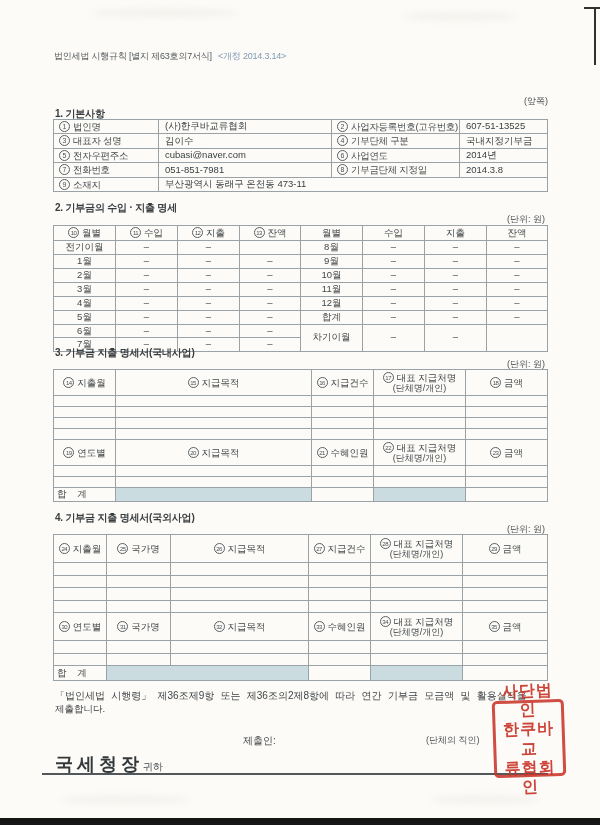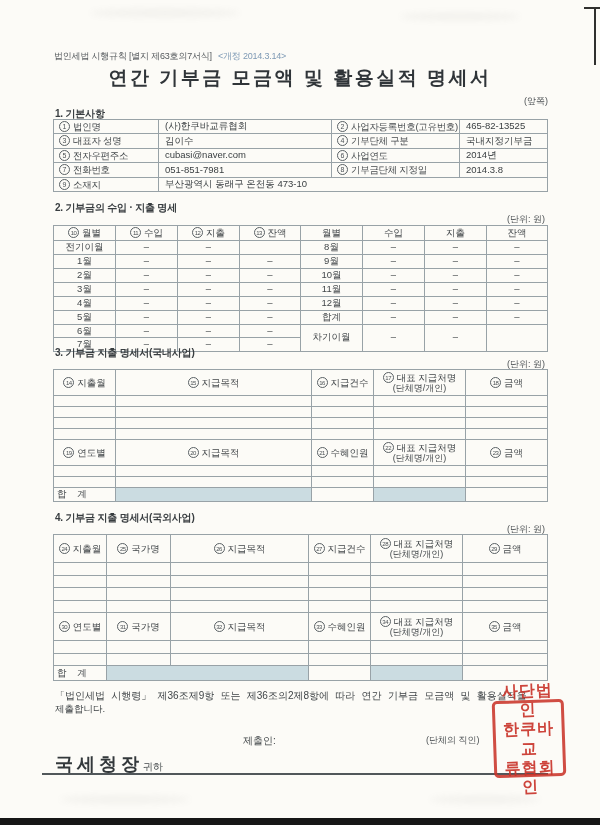--- a/index.html
+++ b/index.html
@@ -81,37 +81,36 @@
   .smudge { background:#8a8a84; opacity:0.07; border-radius:50%; filter:blur(3px); }
 </style>
 </head>
 <body>
 
 <div class="page">
 
   <div class="abs meta">
     <span>법인세법 시행규칙 [별지 제63호의7서식]</span><span class="rev">&lt;개정 2014.3.14&gt;</span>
   </div>
-  <div class="abs title">연간 기부금 모금액 및 활용실적 명세서</div>
   <div class="abs side">(앞쪽)</div>
 
   <div class="abs sec-head" style="left:55px; top:107px;">1. 기본사항</div>
   <table class="tbl" style="top:119px;">
     <colgroup>
         <col style="width:105px">
         <col style="width:173px">
         <col style="width:128px">
         <col style="width:88px">
       </colgroup>
     <tbody>
         <tr class="h14">
       <td class="lbl"><span class="cn">1</span><span>법인명</span></td>
       <td class="val">(사)한쿠바교류협회</td>
       <td class="lbl"><span class="cn">2</span><span>사업자등록번호(고유번호)</span></td>
-      <td class="val">465-82-13525</td>
+      <td class="val">607-51-13525</td>
     </tr>
     <tr class="h14">
       <td class="lbl"><span class="cn">3</span><span>대표자 성명</span></td>
       <td class="val">김이수</td>
       <td class="lbl"><span class="cn">4</span><span>기부단체 구분</span></td>
       <td class="val">국내지정기부금</td>
     </tr>
     <tr class="h14">
       <td class="lbl"><span class="cn">5</span><span>전자우편주소</span></td>
       <td class="val">cubasi@naver.com</td>
@@ -119,21 +118,21 @@
       <td class="val">2014년</td>
     </tr>
     <tr class="h14">
       <td class="lbl"><span class="cn">7</span><span>전화번호</span></td>
       <td class="val">051-851-7981</td>
       <td class="lbl"><span class="cn">8</span><span>기부금단체 지정일</span></td>
       <td class="val">2014.3.8</td>
     </tr>
     <tr class="h14">
       <td class="lbl"><span class="cn">9</span><span>소재지</span></td>
-      <td class="val" colspan="3">부산광역시 동래구 온천동 473-10</td>
+      <td class="val" colspan="3">부산광역시 동래구 온천동 473-11</td>
     </tr>
   </tbody>
     </table>
 
   <div class="abs sec-head" style="left:55px; top:201px;">2. 기부금의 수입 · 지출 명세</div>
   <div class="abs unit" style="right:55px; top:213px;">(단위: 원)</div>
   <table class="tbl" style="top:225px;">
     <colgroup>
         <col style="width:62px">
         <col style="width:62px">

